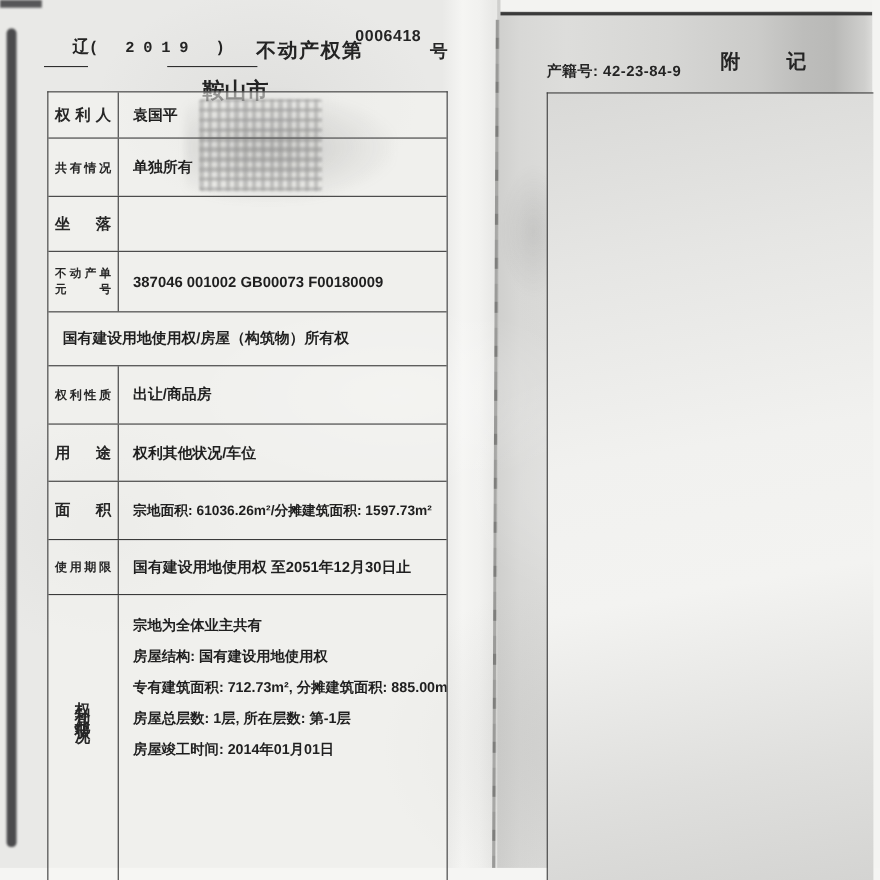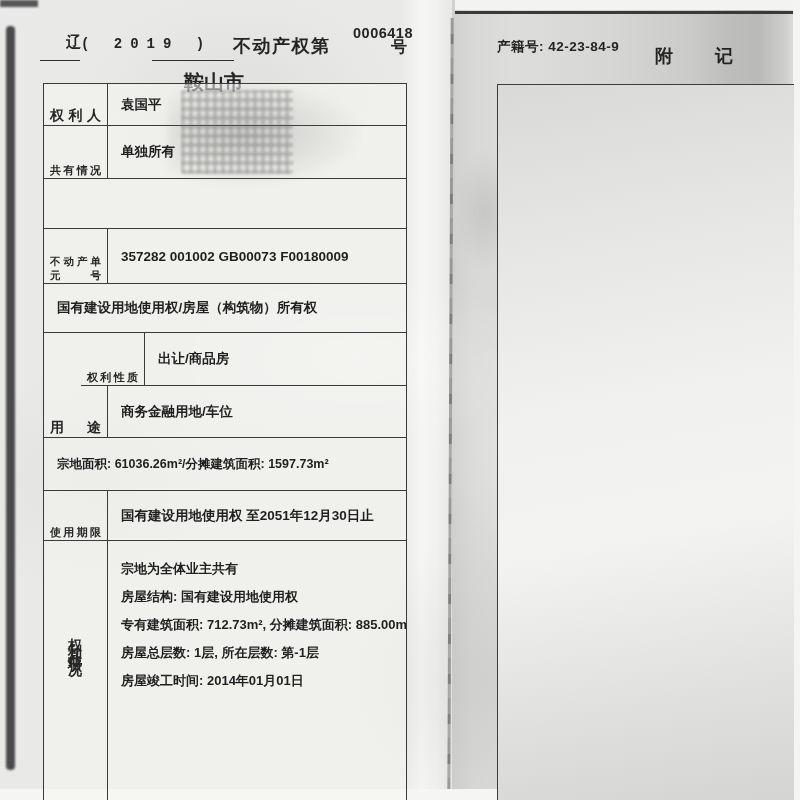--- a/index.html
+++ b/index.html
@@ -53,51 +53,51 @@
   .edge-bottom-white{
     position:absolute;left:0;top:789px;width:800px;height:11px;background:#f5f5f3;
   }
   
   .hdr{position:absolute;font-weight:700;color:#242424;}
   .u-line{position:absolute;height:0;border-bottom:1.5px solid #2e2e2e;}
   .hdr-prov{left:66px;top:33px;font-size:15px;}
   .hdr-paren{left:81px;top:36px;font-size:14px;font-weight:600;letter-spacing:8px;font-family:Liberation Mono, monospace;}
   .hdr-city{left:184px;top:37px;font-size:20px;margin-top:32px;}
   .hdr-type{left:233px;top:34px;font-size:18px;letter-spacing:1.5px;}
-  .hdr-serial{left:353px;top:25px;font-size:14.5px;font-weight:600;letter-spacing:.5px;}
+  .hdr-serial{left:323px;top:25px;font-size:14.5px;font-weight:600;letter-spacing:.5px;}
   .hdr-suffix{left:391px;top:37px;font-size:16px;}
   
-  .hdr-reg{left:497px;top:38px;font-size:13.5px;font-weight:600;letter-spacing:.5px;}
+  .hdr-reg{left:497px;top:56px;font-size:13.5px;font-weight:600;letter-spacing:.5px;}
   .hdr-annex{left:655px;top:44px;font-size:18px;letter-spacing:42px;white-space:nowrap;}
   .annex-box{
     position:absolute;left:497px;top:84px;width:297px;height:716px;
     border-top:1.5px solid #3c3c3c;border-left:1.5px solid #3c3c3c;
     background:linear-gradient(170deg,#d9d9d7 0%,#e6e6e4 22%,#f1f1ef 45%,#f3f3f1 62%,#dfdfdd 85%,#d4d4d2 100%);
   }
   
   .cert-table{
     position:absolute;left:43px;top:83px;width:364px;height:717px;
     border:1.5px solid #3a3a3a;border-bottom:none;
     display:flex;flex-direction:column;
     background:rgba(245,245,243,.55);
   }
   .trow{display:flex;border-bottom:1.5px solid #3a3a3a;flex:0 0 auto;}
   .trow:last-child{border-bottom:none;flex:1 1 auto;}
   .trow:nth-child(1){height:42px;}
   .trow:nth-child(2){height:53px;}
   .trow:nth-child(3){height:50px;}
   .trow:nth-child(4){height:55px;}
   .trow:nth-child(5){height:49px;}
-  .trow:nth-child(6){height:53px;margin-left:37px;}
+  .trow:nth-child(6){height:53px;}
   .trow:nth-child(7){height:52px;}
   .trow:nth-child(8){height:53px;}
   .trow:nth-child(9){height:50px;}
   .tlabel{
     flex:0 0 64px;border-right:1.5px solid #3a3a3a;
-    display:flex;align-items:flex-end;padding:0 6px;
+    display:flex;align-items:center;padding:0 6px;
   }
   .tlabel i{
     display:block;width:100%;font-style:normal;font-weight:700;font-size:14px;
     color:#262626;text-align:justify;text-align-last:justify;
   }
   .trow.small4 .tlabel i{font-size:11px;}
   .trow.small6 .tlabel i{font-size:10.5px;}
   .tvalue{
     flex:1 1 auto;display:flex;align-items:center;
     padding-left:13px;overflow:hidden;
@@ -176,43 +176,49 @@
         </div>
       <div class="tvalue">袁国平</div>
     </div>
     <div class="trow small4">
       <div class="tlabel">
           <i>共有情况</i>
         </div>
       <div class="tvalue">单独所有</div>
     </div>
     <div class="trow">
+      <div class="tlabel">
+          <i>坐落</i>
+        </div>
     </div>
     <div class="trow small6">
       <div class="tlabel">
           <i>不动产单元号</i>
         </div>
-      <div class="tvalue">357282 001002 GB00073 F00180009</div>
+      <div class="tvalue">387046 001002 GB00073 F00180009</div>
     </div>
     <div class="trow small4">
       <div class="tvalue">国有建设用地使用权/房屋（构筑物）所有权</div>
     </div>
     <div class="trow small4">
       <div class="tlabel">
           <i>权利性质</i>
         </div>
       <div class="tvalue">出让/商品房</div>
     </div>
     <div class="trow">
       <div class="tlabel">
           <i>用途</i>
         </div>
-      <div class="tvalue">商务金融用地/车位</div>
-    </div>
-    <div class="trow">
+      <div class="tvalue">权利其他状况/车位</div>
+    </div>
+    <div class="trow">
+      <div class="tlabel">
+          <i>面积</i>
+        </div>
       <div class="tvalue">宗地面积: 61036.26m²/分摊建筑面积: 1597.73m²</div>
     </div>
     <div class="trow small4">
       <div class="tlabel">
           <i>使用期限</i>
         </div>
       <div class="tvalue">国有建设用地使用权 至2051年12月30日止</div>
     </div>
     <div class="trow trow-last">
       <div class="tlabel">

